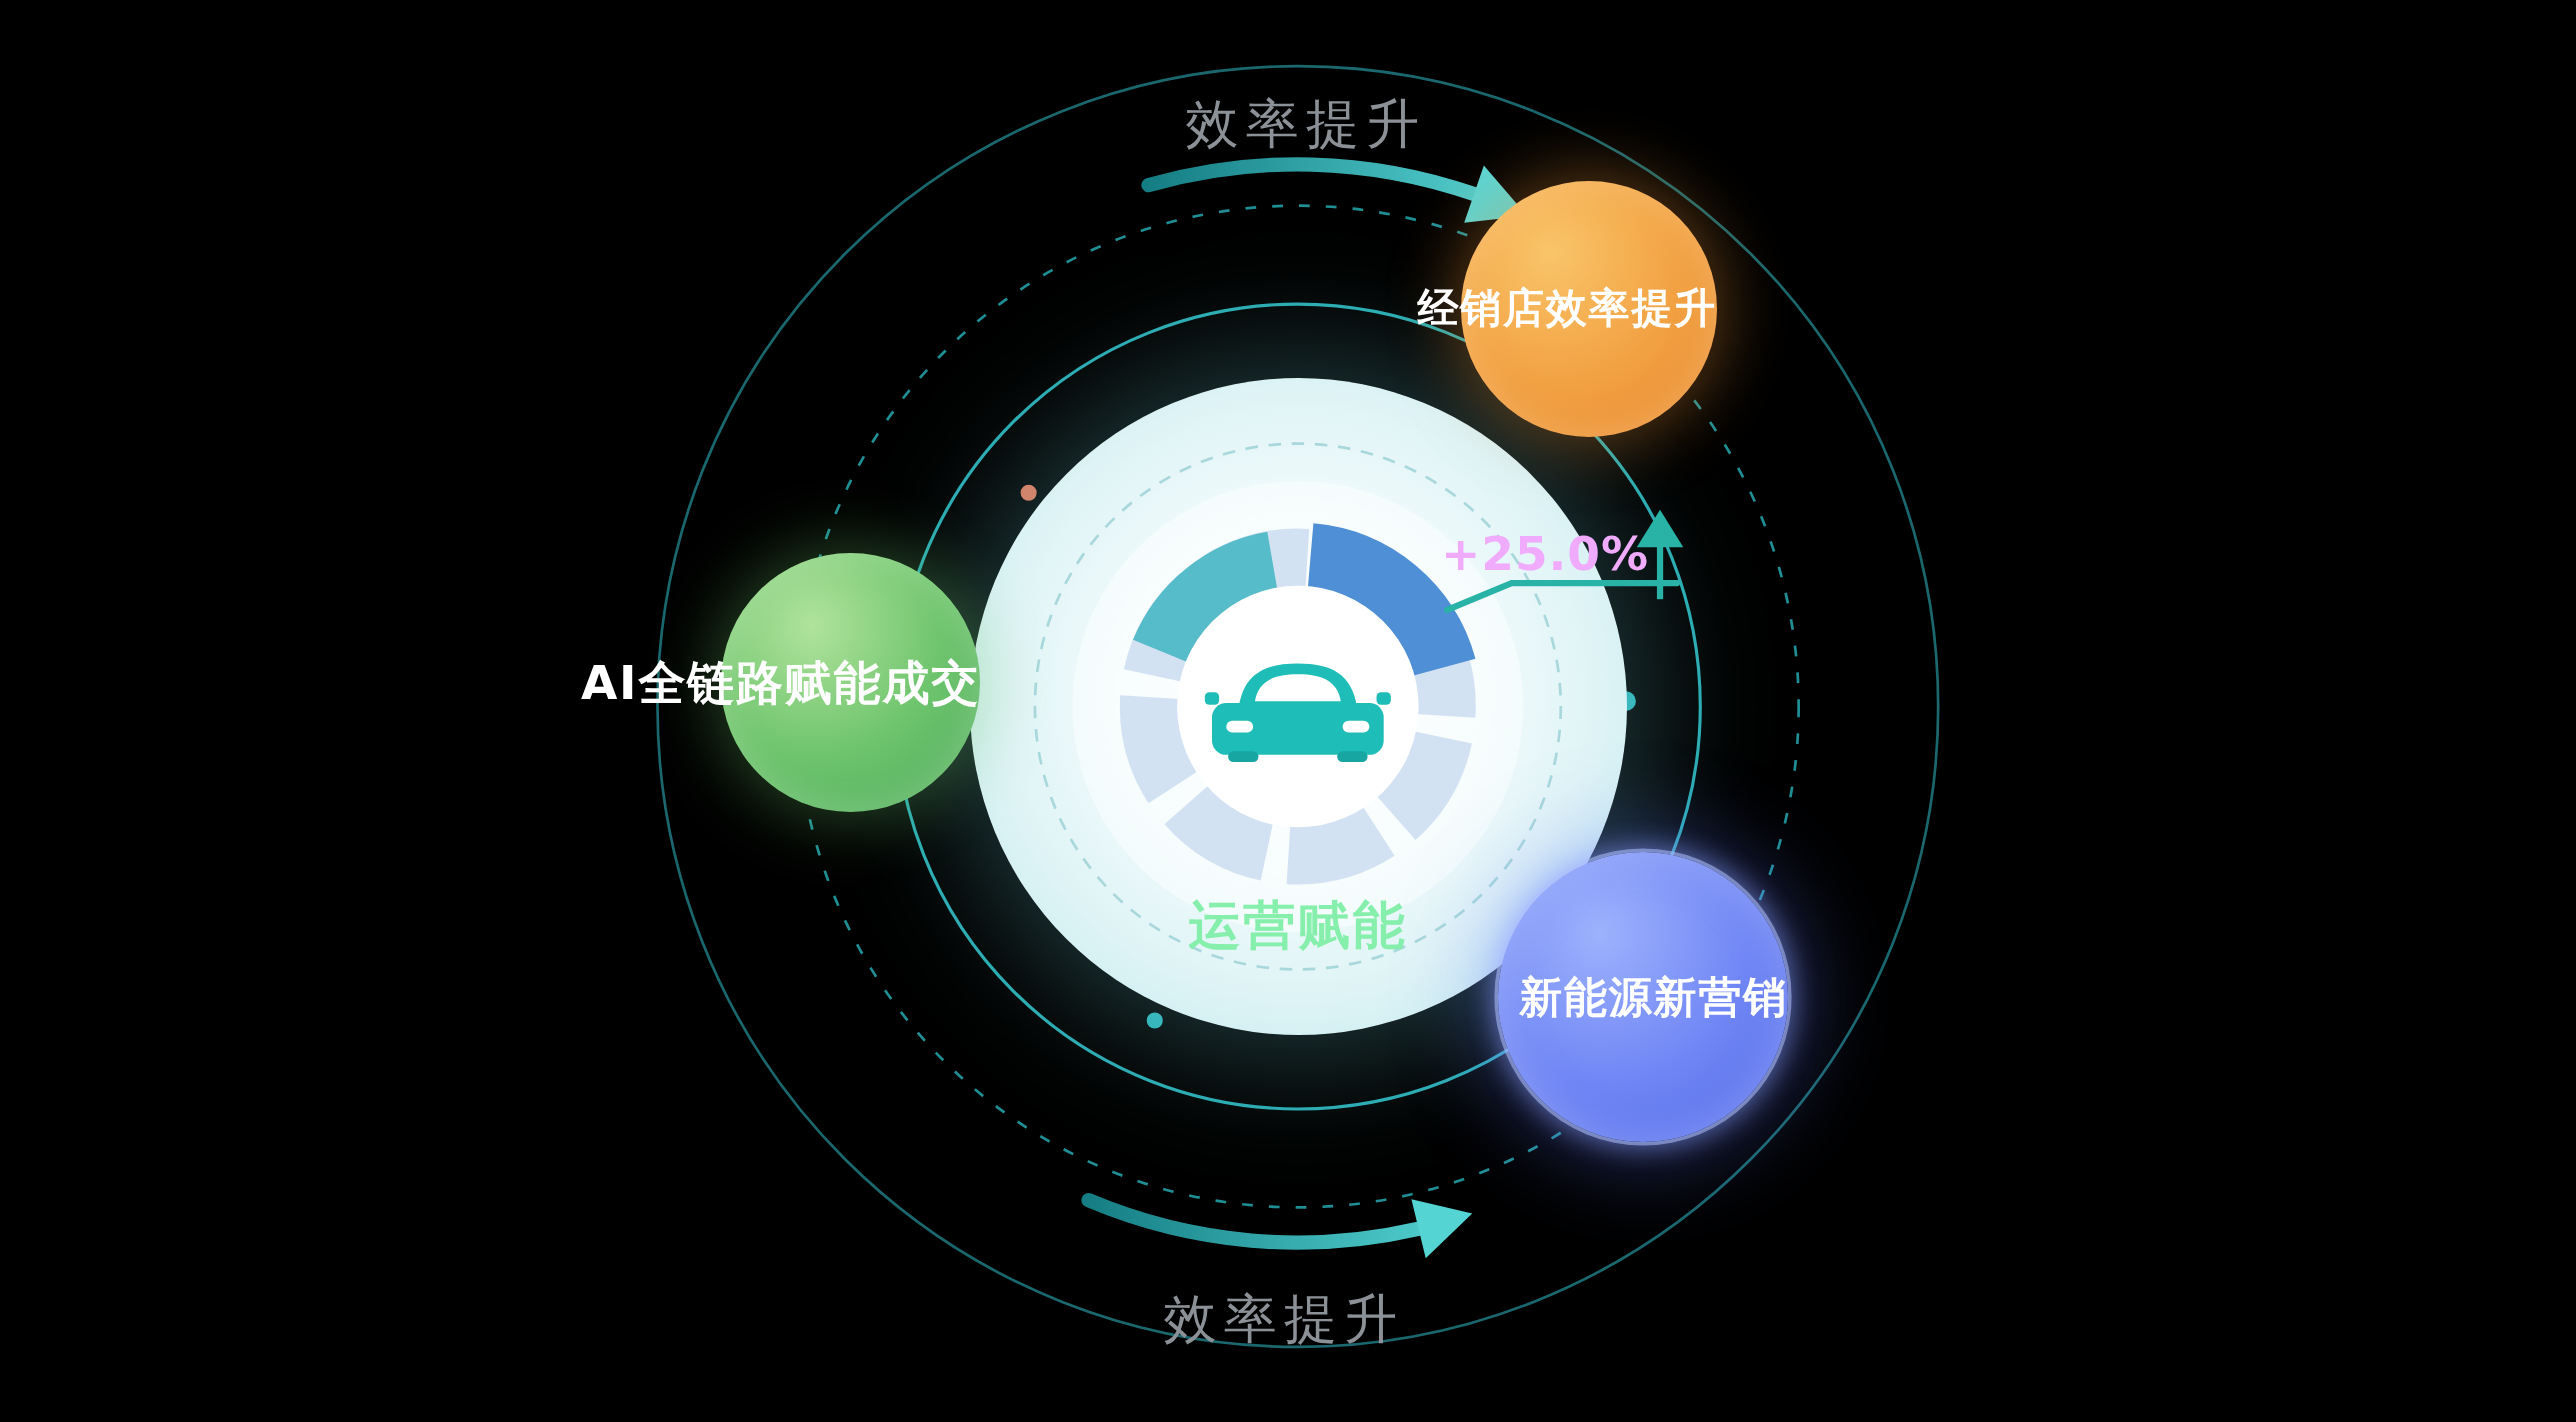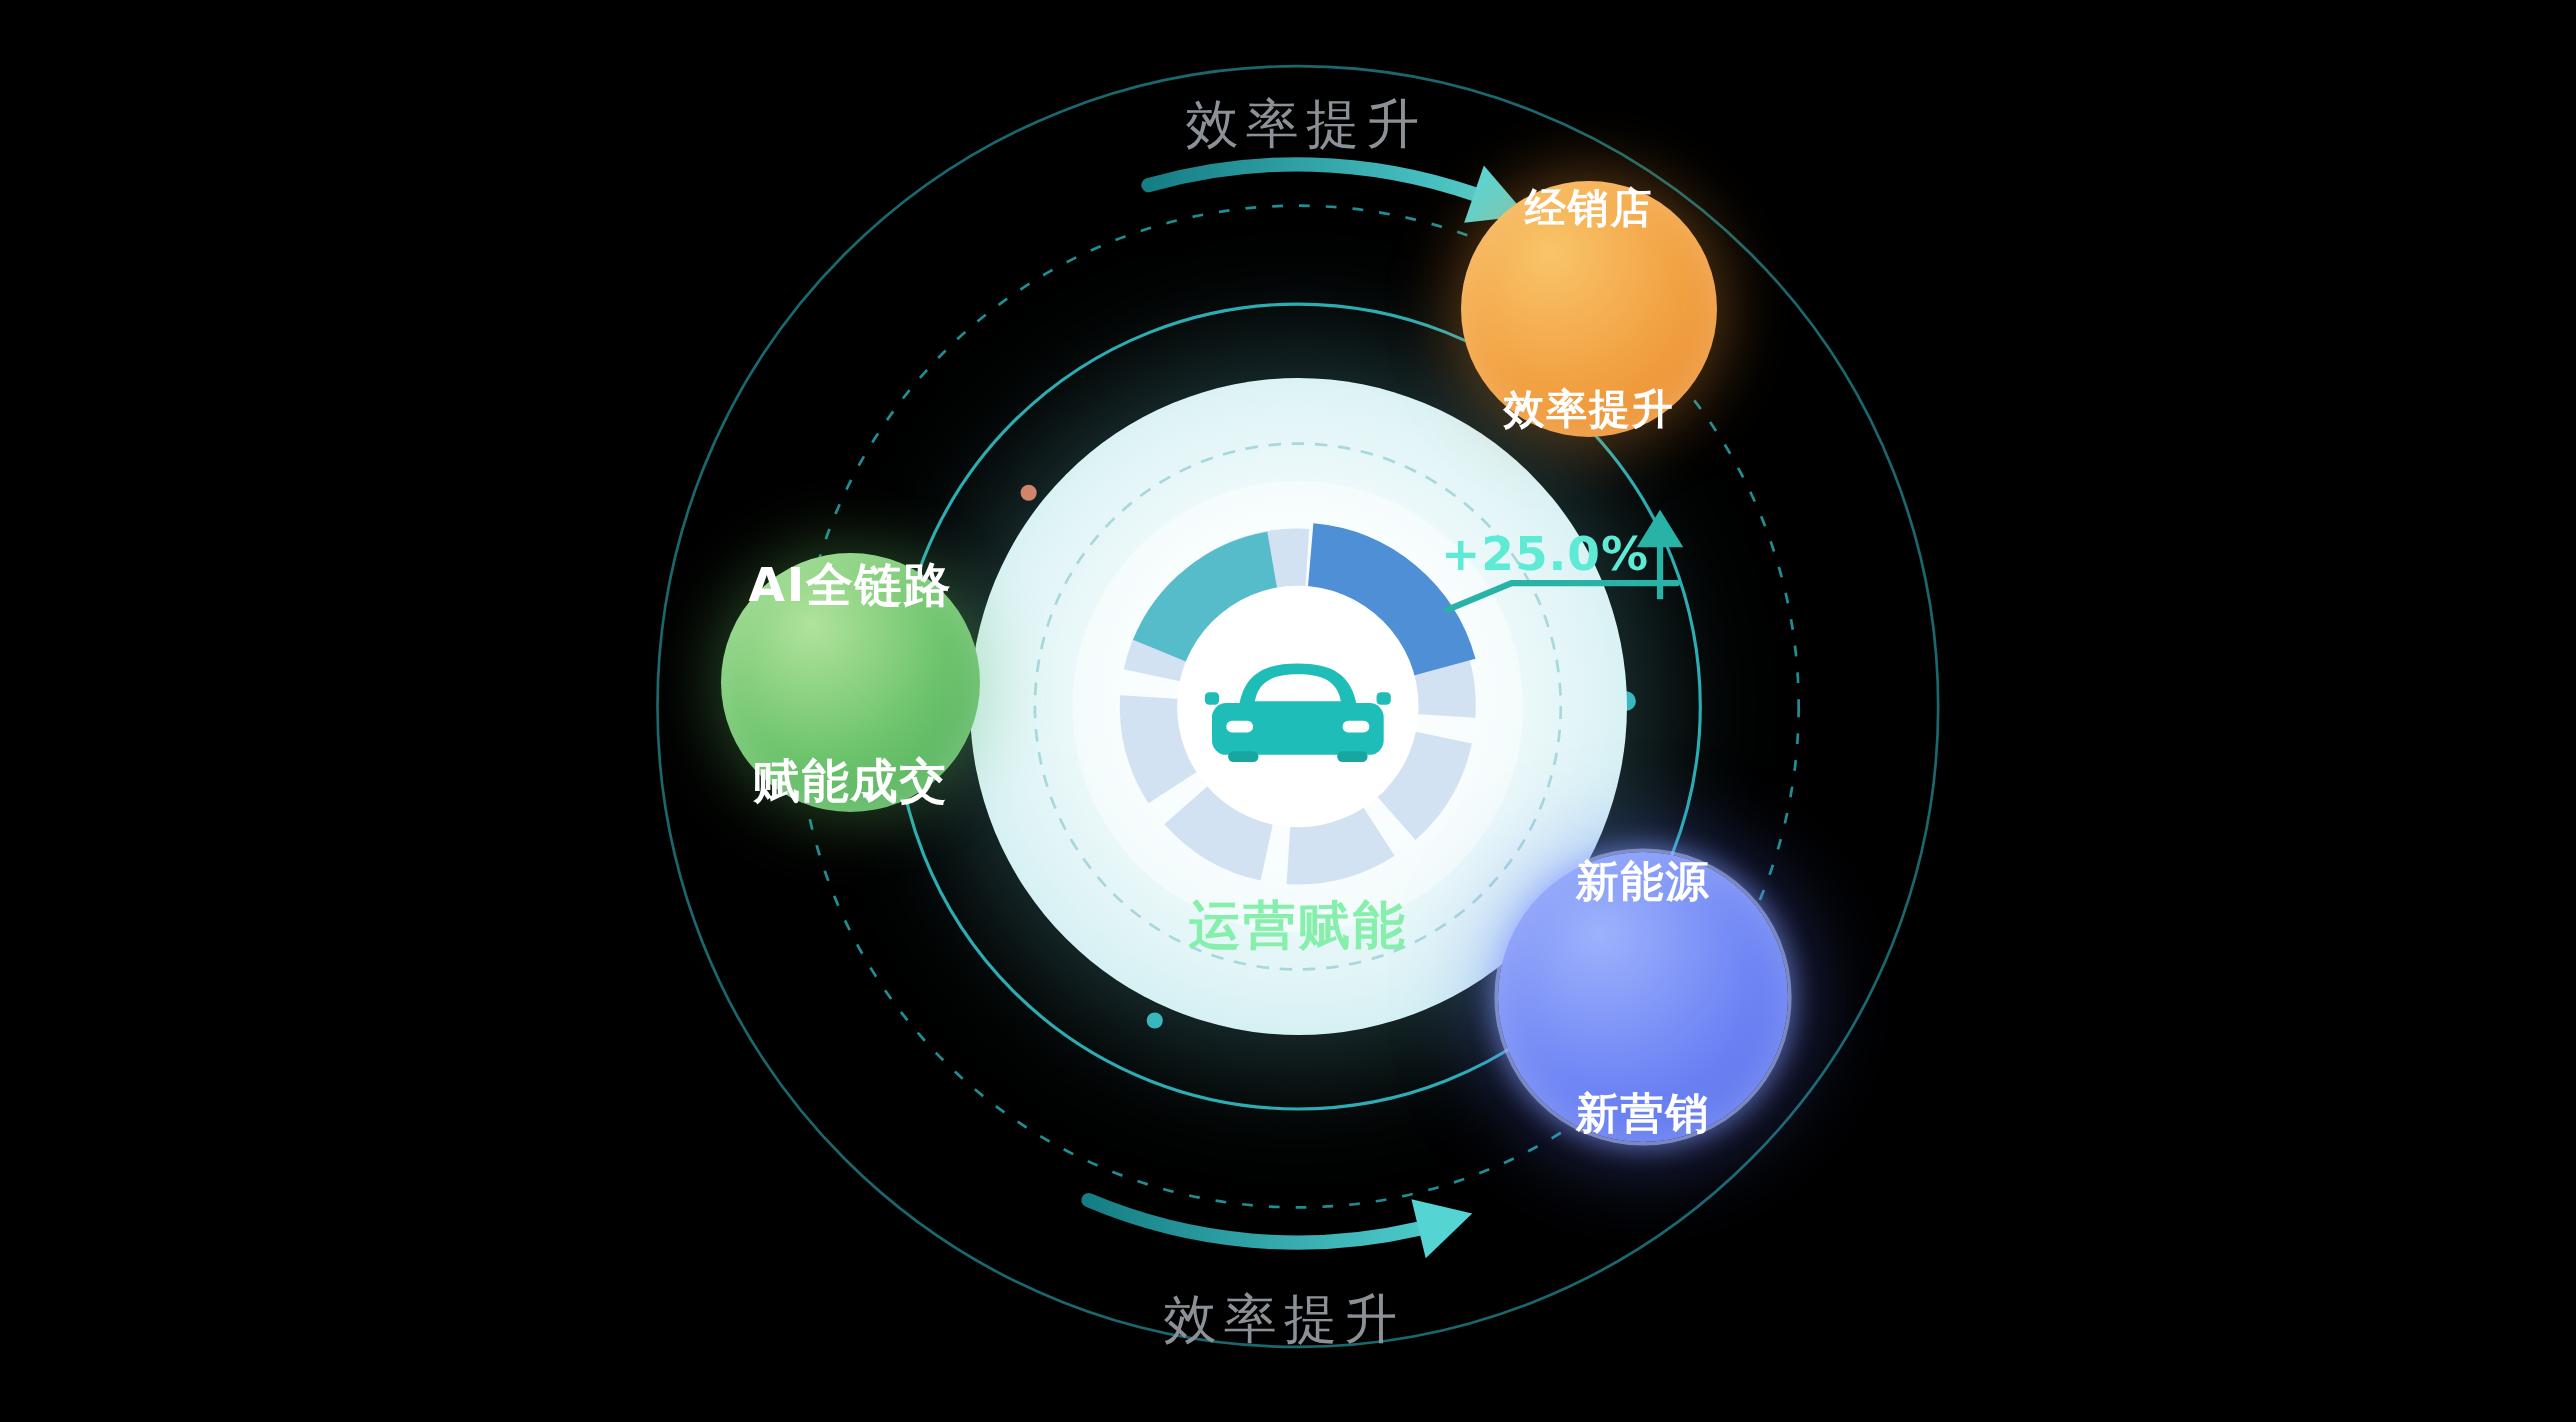--- a/index.html
+++ b/index.html
@@ -36,29 +36,29 @@
     font-size:52px; font-weight:700;
     color:#86efac; letter-spacing:2.7px;
     z-index:4; white-space:nowrap;
   }
 
   .metric-label {
     position:absolute;
     left:1545px; top:526px;
     transform:translateX(-50%);
     font-size:47px; font-weight:600;
-    color:#5eead4; letter-spacing:0.9px;
+    color:#f0abfc; letter-spacing:0.9px;
     z-index:4; white-space:nowrap;text-align:center;
   }
 
   .bubble {
     position:absolute;
     border-radius:50%;
-    display:flex; flex-direction:column;
-    align-items:center; justify-content:space-between;
+    display:flex; 
+    align-items:center; justify-content:flex-end;
     color:#ffffff; font-weight:700;
     text-align:center; line-height:1.35;
     letter-spacing:1.8px;
     z-index:5;
   }
   .bubble span { display:block; white-space:nowrap; }
 
   .bubble-dealer {
     left:1461px; top:181px; width:256px; height:256px;
     font-size:41px;

